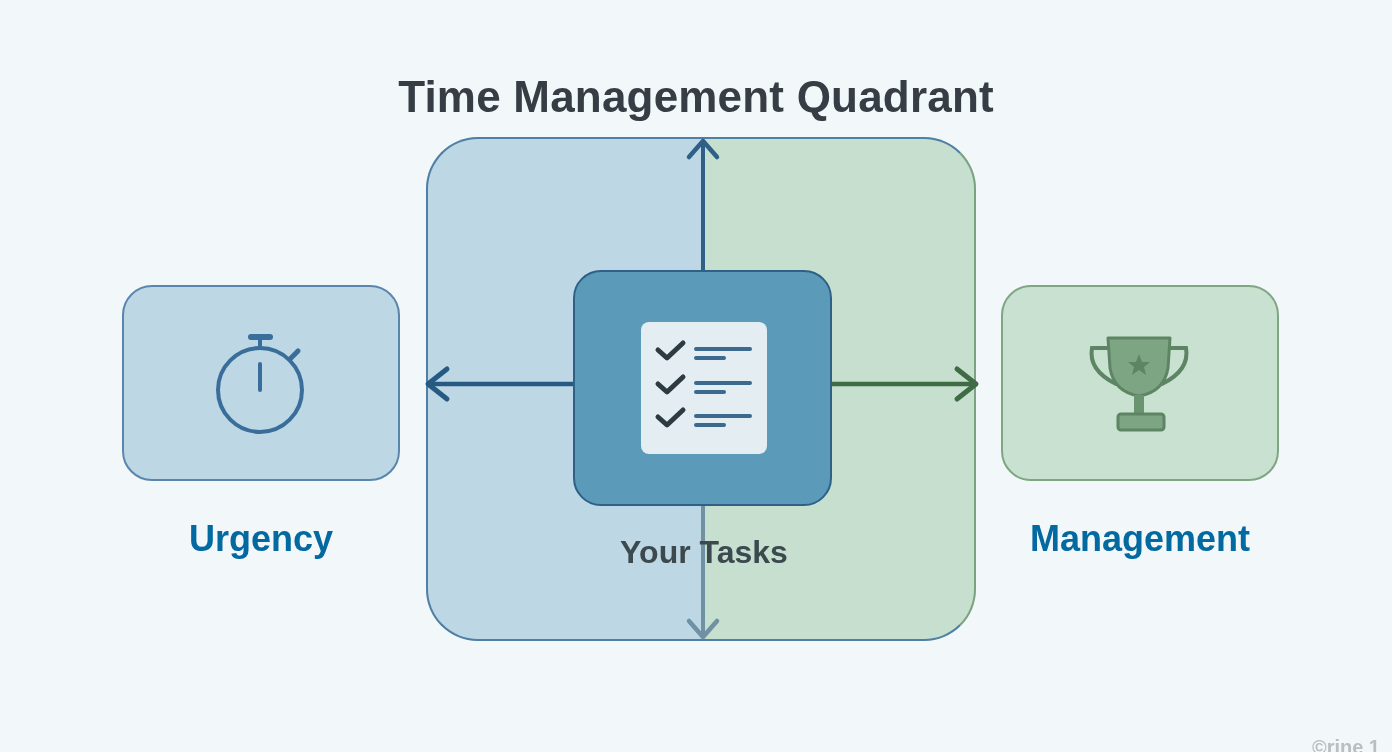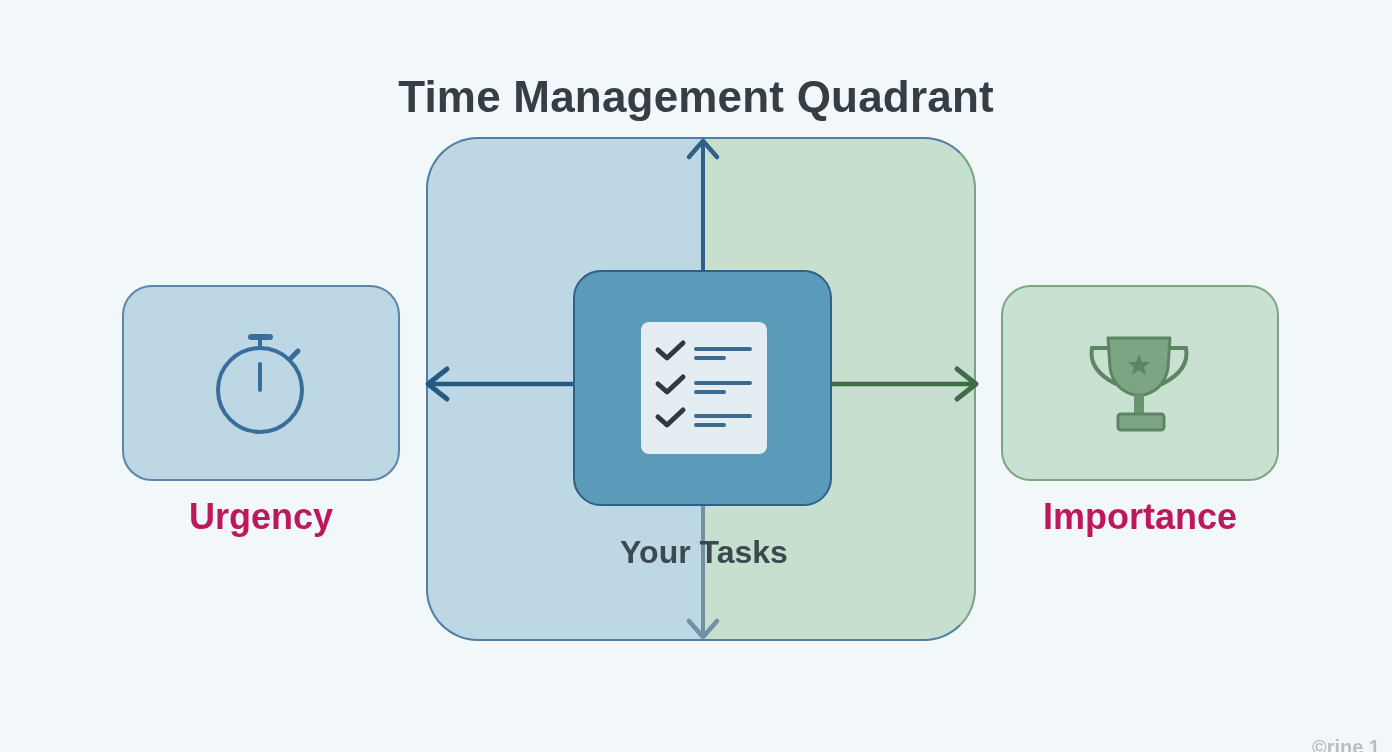--- a/index.html
+++ b/index.html
@@ -32,22 +32,23 @@
     border: 2px solid #4f7fa6;
     border-right-color: #7aa37f;
   }
   .side-box {
     position: absolute; width: 278px; height: 196px; top: 285px;
     border-radius: 30px; box-sizing: border-box;
   }
   .urgency-box { left: 122px; background: #bdd7e4; border: 2px solid #5a86ad; }
   .importance-box { left: 1001px; background: #c9e1d0; border: 2px solid #7fa683; }
   .label {
-    position: absolute; font-size: 36px; font-weight: bold; color: #be185d;
+    position: absolute; font-size: 36px; font-weight: bold; color: #0369a1;
     text-align: center;
+    margin-top: 22px;
   }
   .center-box {
     position: absolute; left: 573px; top: 270px; width: 259px; height: 236px;
     border-radius: 28px; background: #5b9ab8; box-sizing: border-box;
     border: 2px solid #2f6088;
   }
   .task-card {
     position: absolute; left: 641px; top: 322px; width: 126px; height: 132px;
     background: #e3edf2; border-radius: 8px;
   }
@@ -109,21 +110,21 @@
     <path d="M1108,338 L1170,338 L1168,368 Q1164,392 1139,396 Q1114,392 1110,368 Z" fill="#7da583" stroke="#5d8563" stroke-width="3" stroke-linejoin="round"></path>
     <path d="M1108,348 L1092,348 Q1088,370 1116,384" fill="none" stroke="#5d8563" stroke-width="4" stroke-linecap="round"></path>
     <path d="M1170,348 L1186,348 Q1190,370 1162,384" fill="none" stroke="#5d8563" stroke-width="4" stroke-linecap="round"></path>
     <rect x="1134" y="395" width="10" height="20" fill="#6a9370"></rect>
     <rect x="1118" y="414" width="46" height="16" rx="3" fill="#7da583" stroke="#5d8563" stroke-width="3"></rect>
     <polygon points="1139,354 1142,362 1150,362 1144,367 1146,375 1139,370 1132,375 1134,367 1128,362 1136,362" fill="#5d8563"></polygon>
   </g>
 </svg>
 
 <div class="label" style="left:122px; top:496px; width:278px;">Urgency</div>
-<div class="label" style="left:1001px; top:496px; width:278px;">Importance</div>
+<div class="label" style="left:1001px; top:496px; width:278px;">Management</div>
 
 <div class="center-box"></div>
 <div class="task-card"></div>
 <svg class="overlay" width="1392" height="752" viewBox="0 0 1392 752">
   <g fill="none" stroke-linecap="round" stroke-linejoin="round">
     <polyline points="658,350 667,358 683,343" stroke="#2d3b41" stroke-width="5"></polyline>
     <polyline points="658,384 667,392 683,377" stroke="#2d3b41" stroke-width="5"></polyline>
     <polyline points="658,417 667,425 683,410" stroke="#2d3b41" stroke-width="5"></polyline>
     <line x1="696" y1="349" x2="750" y2="349" stroke="#3b6a8e" stroke-width="4"></line>
     <line x1="696" y1="358" x2="724" y2="358" stroke="#3b6a8e" stroke-width="4"></line>

